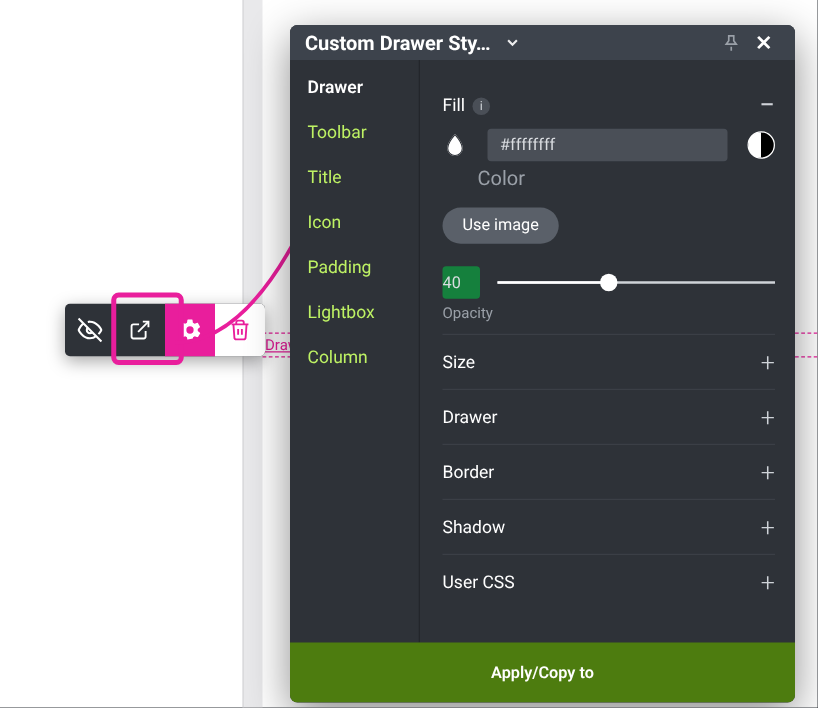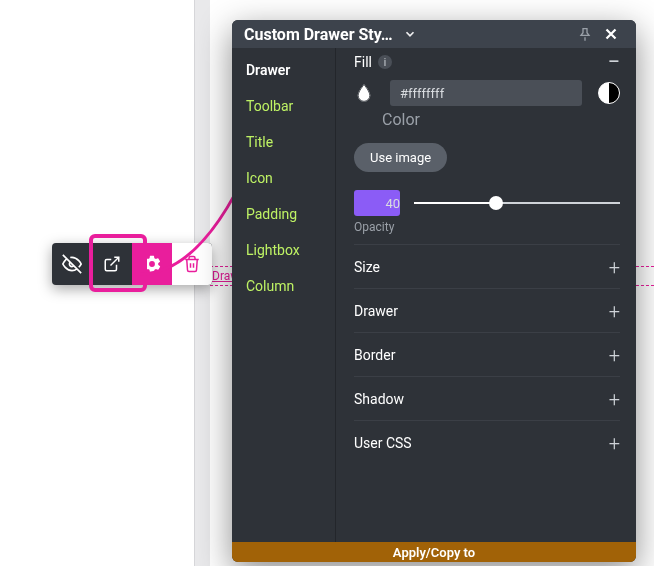--- a/index.html
+++ b/index.html
@@ -15,40 +15,40 @@
   .panel{position:absolute;left:232px;top:20px;width:404px;height:542px;background:#2e3238;border-radius:6px;box-shadow:0 10px 34px rgba(0,0,0,.45);display:flex;flex-direction:column;overflow:hidden}
   .panel-header{background:#3d434c;height:28px;display:flex;align-items:center;padding:0 12px;color:#fff}
   .panel-title{font-weight:700;font-size:16px;flex:0 0 auto;max-width:180px;white-space:nowrap;overflow:hidden;text-overflow:ellipsis}
   .hdr-chev{margin-left:10px;opacity:.9}
   .hdr-spacer{flex:1}
   .hdr-ico{width:26px;height:26px;display:flex;align-items:center;justify-content:center;color:#cfd3d8}
   .panel-body{flex:1;display:flex;min-height:0}
   .side{width:104px;border-right:1px solid #23262b;padding:14px 0;display:flex;flex-direction:column;gap:20px}
   .side-item{color:#bef264;font-size:14px;padding-left:14px;cursor:pointer}
   .side-item.active{color:#fff;font-weight:600}
-  .main{flex:1;padding:6px 16px 0 18px;color:#dfe2e6;font-size:13px;display:flex;flex-direction:column}
+  .main{flex:1;padding:29px 16px 0 18px;color:#dfe2e6;font-size:13px;display:flex;flex-direction:column}
   .sec-head{display:flex;align-items:center;justify-content:space-between;margin-bottom:10px}
   .sec-title{display:flex;align-items:center;gap:6px;font-size:14px;color:#fff}
   .info-dot{width:14px;height:14px;border-radius:50%;background:#4a4f57;color:#cfd3d8;font-size:10px;display:flex;align-items:center;justify-content:center}
   .fill-row{display:flex;align-items:center;gap:16px;margin-bottom:4px}
   .drop{width:20px;height:22px}
   .color-input{flex:1;background:#4a4f57;border:none;color:#d9dce0;height:26px;padding:0 10px;border-radius:3px;font-size:13px}
   .contrast{width:22px;height:22px;border-radius:50%;background:linear-gradient(90deg,#fff 50%,#000 50%);border:1px solid #fff}
   .sublabel{color:#9aa0a8;font-size:16px;margin-left:28px;margin-bottom:14px}
   .pill-btn{background:#5a6069;color:#fff;border:none;border-radius:16px;padding:7px 16px;font-size:13px;margin-bottom:18px;align-self:flex-start;cursor:pointer}
   .opacity-row{display:flex;align-items:center;gap:14px;margin-bottom:4px}
-  .num-input{width:46px;height:26px;background:#8b5cf6;border:none;color:#d9dce0;text-align:right;border-radius:3px;font-size:13px}
+  .num-input{width:30px;height:26px;background:#15803d;border:none;color:#d9dce0;text-align:left;border-radius:3px;font-size:13px}
   .slider{flex:1;position:relative;height:18px}
   .track{position:absolute;left:0;right:0;top:8px;height:2px;background:#cfd3d8}
   .track-fill{position:absolute;left:0;top:8px;height:2px;background:#fff}
   .thumb{position:absolute;top:2px;width:14px;height:14px;border-radius:50%;background:#fff;transform:translateX(-50%)}
   .sublabel2{color:#9aa0a8;font-size:12px;margin-bottom:10px}
   .acc{border-top:1px solid #3b3f46;display:flex;align-items:center;justify-content:space-between;height:44px;color:#fff;font-size:14px;cursor:pointer}
   .plus{font-size:20px;color:#cfd3d8;font-weight:300}
-  .footer{background:#a16207;height:20px;display:flex;align-items:center;justify-content:center;color:#fff;font-weight:600;font-size:13px;cursor:pointer}
+  .footer{background:#4d7c0f;height:48px;display:flex;align-items:center;justify-content:center;color:#fff;font-weight:600;font-size:13px;cursor:pointer}
   svg{display:block}
 </style>
 </head>
 <body>
 
 <div class="canvas-edge"></div>
 
 <div class="drawer-strip">
   <span>Drawer</span>
 </div>

